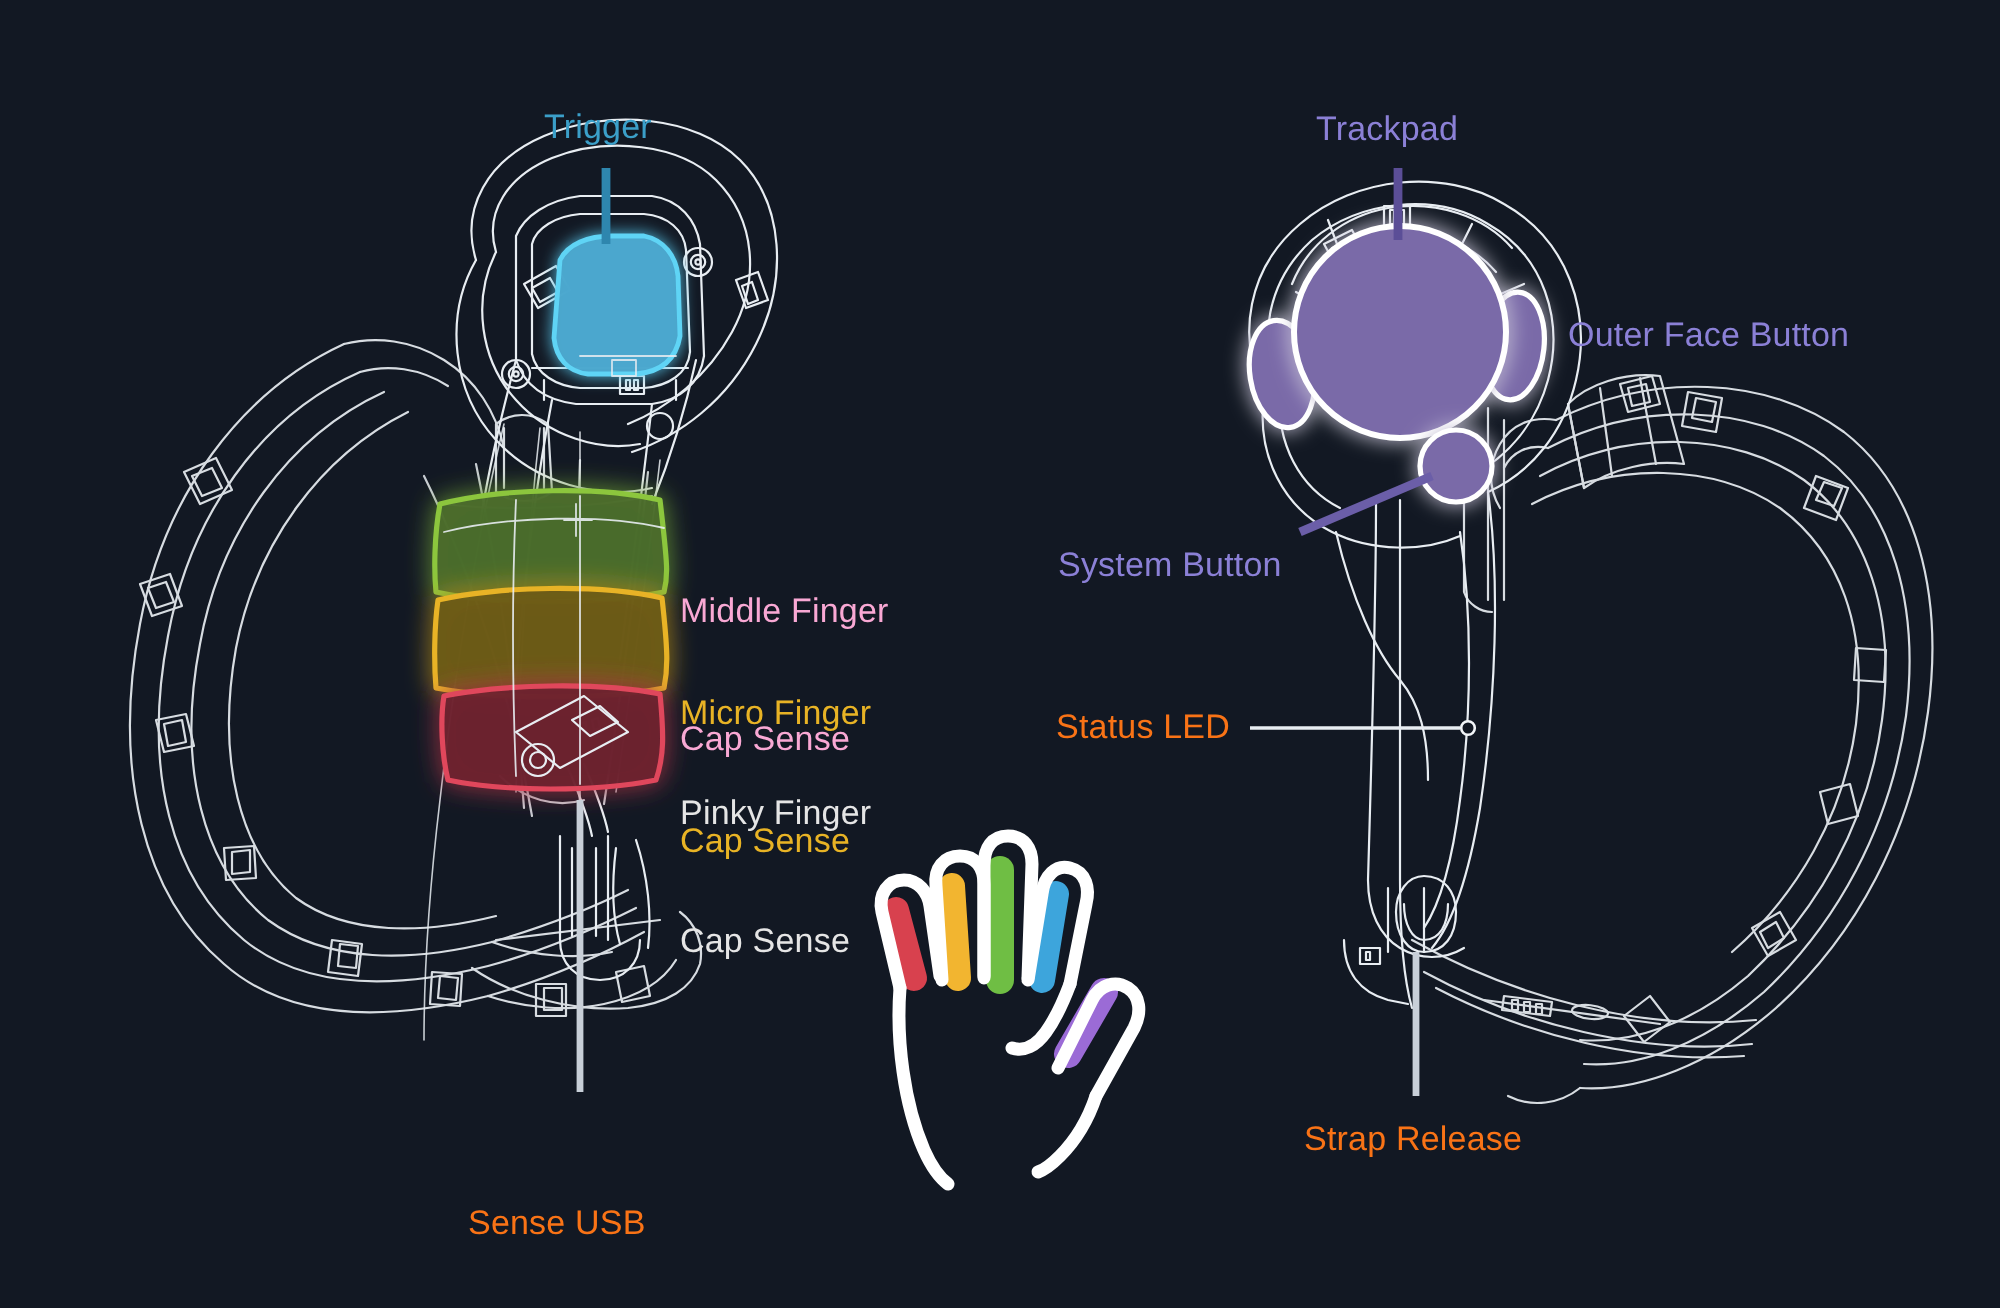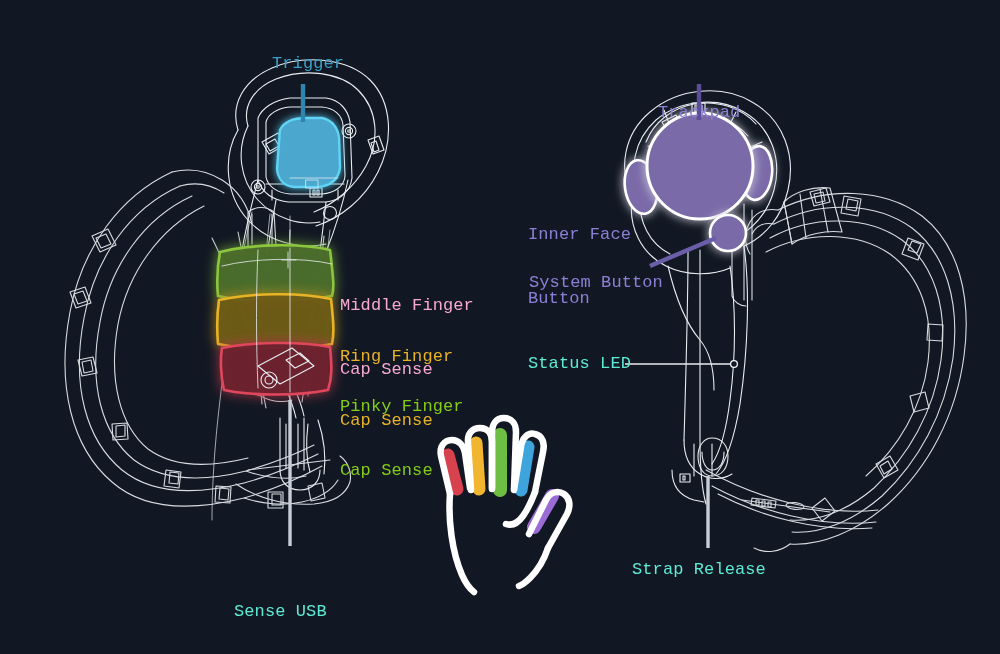--- a/index.html
+++ b/index.html
@@ -6,43 +6,43 @@
     margin: 0;
     padding: 0;
     background: #121823;
   }
   #stage {
     position: relative;
     width: 1000px;
     height: 654px;
     background: #121823;
     overflow: hidden;
-    font-family: Liberation Mono, monospace;
+    font-family: Liberation Sans, sans-serif;
   }
   #stage svg.layer {
     position: absolute;
     left: 0;
     top: 0;
     width: 1000px;
     height: 654px;
   }
   .lbl {
     position: absolute;
     white-space: pre;
     line-height: 1.28;
     letter-spacing: 0.1px;
     font-size: 17px;
     font-weight: 400;
   }
   .lbl-2line { line-height: 1.26; }
-  .c-white  { color: #5eead4; }
+  .c-white  { color: #f97316; }
   .c-cyan   { color: #3B9FC9; }
   .c-green  { color: #f9a8d4; }
   .c-amber  { color: #E8B325; }
-  .c-red    { color: #84cc16; }
+  .c-red    { color: #e5e5e5; }
   .c-purple { color: #8B80D6; }
 </style>
 </head>
 <body>
 
 <div id="stage">
 
   <svg class="layer" viewBox="0 0 1000 654">
     <defs>
       <filter id="glowCyan" x="-60%" y="-60%" width="220%" height="220%">
@@ -356,41 +356,38 @@
   </svg>
 
   <div class="lbl c-cyan" style="left:272px; top:53px;">Trigger</div>
 
   <div class="lbl lbl-2line c-green" style="left:340px; top:252px;">
     <div>Middle Finger</div>
     <div>Cap Sense</div>
   </div>
 
   <div class="lbl lbl-2line c-amber" style="left:340px; top:303px;">
-    <div>Ring Finger</div>
+    <div>Micro Finger</div>
     <div>Cap Sense</div>
   </div>
 
   <div class="lbl lbl-2line c-red" style="left:340px; top:353px;">
     <div>Pinky Finger</div>
     <div>Cap Sense</div>
   </div>
 
   <div class="lbl lbl-2line c-white" style="left:234px; top:558px;">
     <div>Sense USB</div>
     
   </div>
 
-  <div class="lbl c-purple" style="left:658px; top:54px;margin-top:48px;">Trackpad</div>
-
-
-  <div class="lbl lbl-2line c-purple" style="left:528px; top:181px;">
-    <div>Inner Face</div>
-    <div>Button</div>
-  </div>
+  <div class="lbl c-purple" style="left:658px; top:54px;">Trackpad</div>
+
+  <div class="lbl c-purple" style="left:784px; top:157px;">Outer Face Button</div>
+
 
   <div class="lbl c-purple" style="left:529px; top:272px;">System Button</div>
 
   <div class="lbl c-white" style="left:528px; top:353px;">Status LED</div>
 
-  <div class="lbl c-white" style="left:632px; top:559px;">Strap Release</div>
+  <div class="lbl c-white" style="left:652px; top:559px;">Strap Release</div>
 
 </div>
 
 </body></html>

